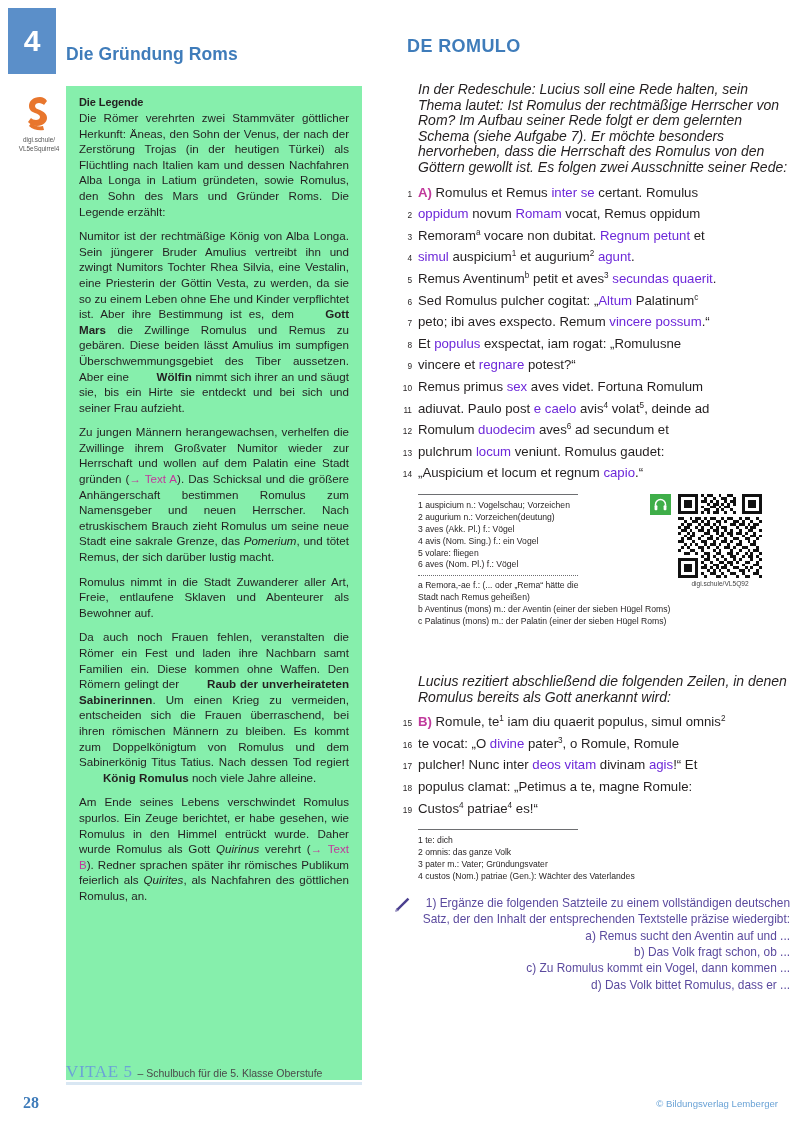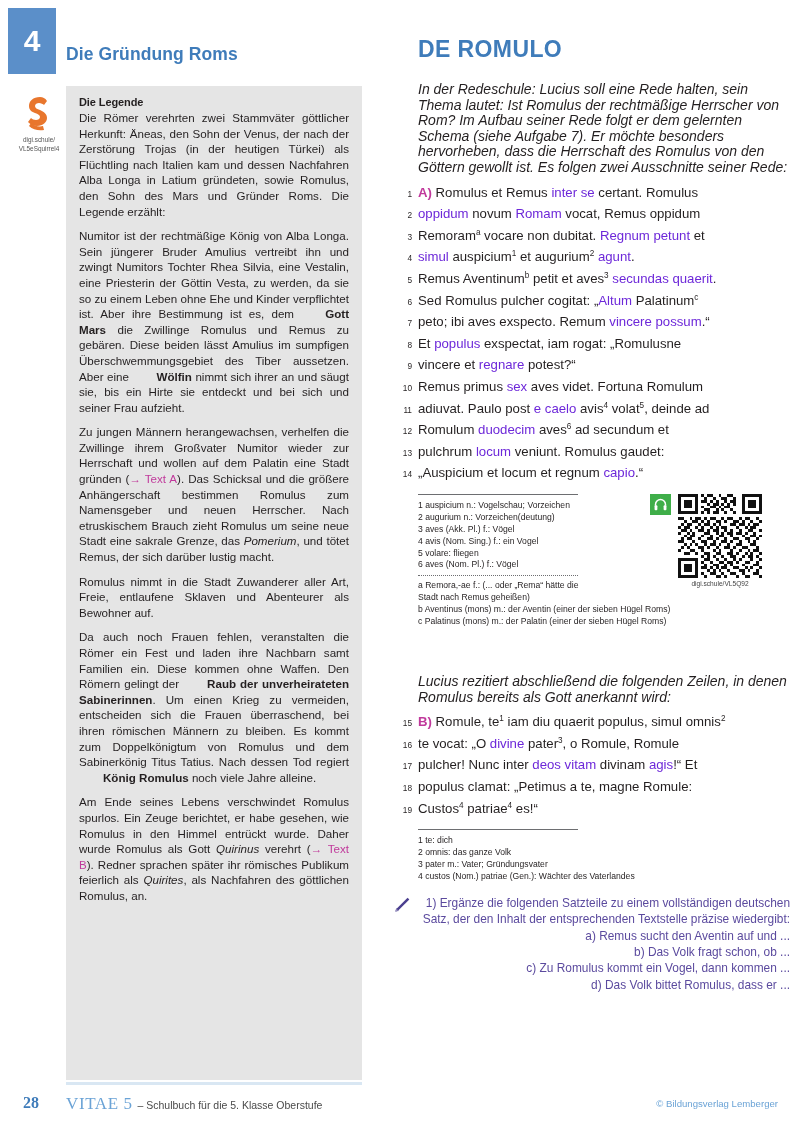--- a/index.html
+++ b/index.html
@@ -20,38 +20,38 @@
     font-size:30px;font-weight:bold;
     display:flex;align-items:center;justify-content:center;
     letter-spacing:0px;
   }
   .chapter-title{
     position:absolute;left:66px;top:44px;
     font-size:17.5px;font-weight:bold;color:#3f7cba;
     letter-spacing:.1px;
   }
   .de-romulo{
-    position:absolute;left:418px;top:36px;
-    font-size:23px;font-weight:bold;color:#3f7cba;
+    position:absolute;left:407px;top:36px;
+    font-size:18px;font-weight:bold;color:#3f7cba;
     letter-spacing:.4px;
     text-align:center;
   }
 
   
   .logo-block{position:absolute;left:8px;top:95px;width:62px;text-align:center;}
   .logo-mark{width:34px;height:38px;margin:0 auto;position:relative;}
   .logo-caption{
     font-size:6.4px;color:#555;line-height:1.35;margin-top:3px;
     font-family:"Liberation Sans", sans-serif;
   }
 
   
   .legend-box{
     position:absolute;left:66px;top:86px;width:296px;height:994px;
-    background:#e5e5e5;
+    background:#86efac;
     padding:10px 13px 0 13px;
     box-sizing:border-box;
   }
   .legend-head{
     font-size:11px;font-weight:bold;color:#231f20;margin-bottom:2px;
     letter-spacing:-.1px;
   }
   .legend-box p{
     margin:0 0 9px 0;
     font-size:11.6px;line-height:15.6px;
@@ -124,21 +124,21 @@
   
   .footer-rule{
     position:absolute;left:66px;top:1082px;width:296px;height:3px;background:#d9e7f3;
   }
   .pageno{
     position:absolute;left:23px;top:1094px;
     font-size:16px;font-weight:bold;color:#3f7cba;
     font-family:"Liberation Serif", serif;
   }
   .booktitle{
-    position:absolute;left:66px;top:1094px;
+    position:absolute;left:66px;top:1062px;
     font-size:17px;color:#6ba3d6;
     font-family:"Liberation Serif", serif;letter-spacing:.6px;
   }
   .booksub{
     font-size:10.5px;color:#4a4a4a;font-family:"Liberation Sans", sans-serif;
     letter-spacing:0;
   }
   .copyright{
     position:absolute;right:22px;top:1098px;
     font-size:9.6px;color:#6ba3d6;

